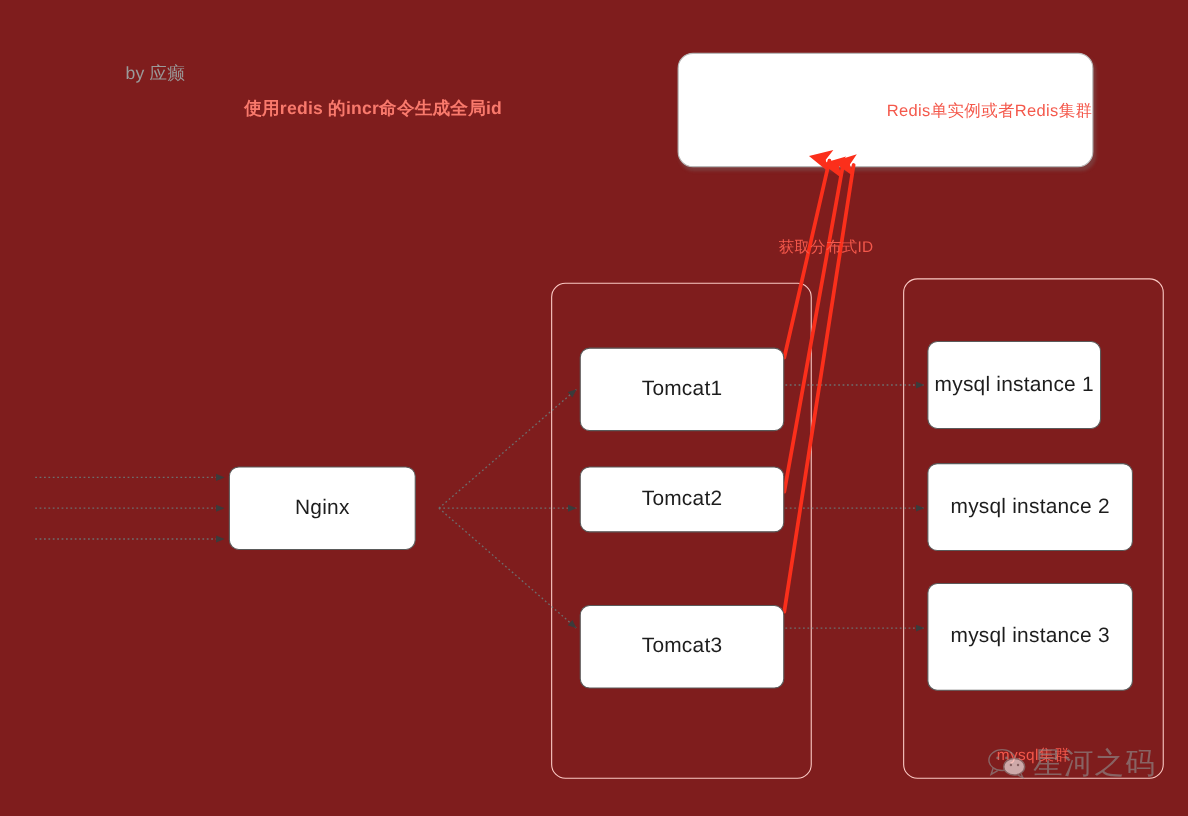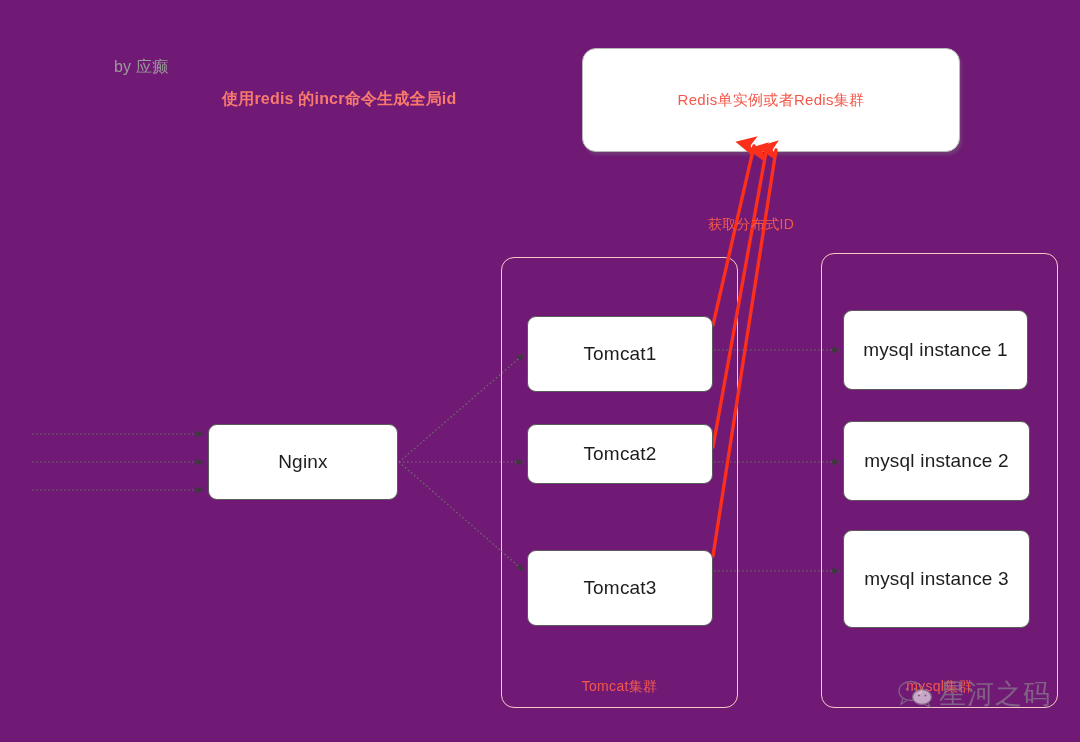--- a/index.html
+++ b/index.html
@@ -7,21 +7,21 @@
     padding: 0;
     background: #ffffff;
   }
   body {
     font-family: "Liberation Sans", "DejaVu Sans", sans-serif;
   }
   #canvas {
     position: relative;
     width: 1080px;
     height: 742px;
-    background: #701a75;
+    background: #7f1d1d;
     overflow: hidden;
   }
   .svg-layer {
     position: absolute;
     left: 0;
     top: 0;
     width: 1080px;
     height: 742px;
     pointer-events: none;
   }
@@ -107,26 +107,25 @@
 </style>
 </head>
 <body>
 
 <div id="canvas">
 
   <div class="note-gray" style="left:114px; top:57px;">by 应癫</div>
 
   <div class="note-red" style="left:222px; top:56px;margin-top:33px;">使用redis 的incr命令生成全局id</div>
 
-  <div class="redis-box" style="left:582px; top:48px; width:378px; height:104px;">
+  <div class="redis-box" style="left:616px; top:48px; width:378px; height:104px;justify-content:flex-end;">
     <span class="redis-label">Redis单实例或者Redis集群</span>
   </div>
 
   <div class="cluster" style="left:501px; top:257px; width:237px; height:451px;"></div>
-  <div class="cluster-label" style="left:501px; top:678px; width:237px;">Tomcat集群</div>
 
   <div class="cluster" style="left:821px; top:253px; width:237px; height:455px;"></div>
   <div class="cluster-label" style="left:821px; top:678px; width:237px;">mysql集群</div>
 
   <svg class="svg-layer" viewBox="0 0 1080 742">
     <defs>
       <marker id="arrowDark" markerWidth="8" markerHeight="8" refX="6.4" refY="3" orient="auto">
         <path d="M0,0.3 L6.6,3 L0,5.7 z" fill="#3b3b3b"></path>
       </marker>
       <marker id="arrowRed" markerWidth="7" markerHeight="7" refX="3" refY="5.6" orient="auto">
@@ -154,35 +153,35 @@
 
     <g stroke="#fb2f1b" stroke-width="3.4" fill="none" stroke-linecap="round" marker-end="url(#arrowRed)">
       <line x1="713" y1="325" x2="754" y2="146"></line>
       <line x1="713" y1="447" x2="766" y2="152"></line>
       <line x1="713" y1="556" x2="776" y2="150"></line>
     </g>
   </svg>
 
   <div class="flow-label" style="left:708px; top:216px;">获取分布式ID</div>
 
-  <div class="node-box" style="left:208px; top:424px; width:190px; height:76px;">
+  <div class="node-box" style="left:208px; top:424px; width:170px; height:76px;">
     <span>Nginx</span>
   </div>
 
   <div class="node-box" style="left:527px; top:316px; width:186px; height:76px;">
     <span>Tomcat1</span>
   </div>
   <div class="node-box" style="left:527px; top:424px; width:186px; height:60px;">
     <span>Tomcat2</span>
   </div>
   <div class="node-box" style="left:527px; top:550px; width:186px; height:76px;">
     <span>Tomcat3</span>
   </div>
 
-  <div class="node-box" style="left:843px; top:310px; width:185px; height:80px;">
+  <div class="node-box" style="left:843px; top:310px; width:158px; height:80px;">
     <span>mysql instance 1</span>
   </div>
   <div class="node-box" style="left:843px; top:421px; width:187px; height:80px;">
     <span>mysql instance 2</span>
   </div>
   <div class="node-box" style="left:843px; top:530px; width:187px; height:98px;">
     <span>mysql instance 3</span>
   </div>
 
   <div class="watermark" style="left:898px; top:676px;">

